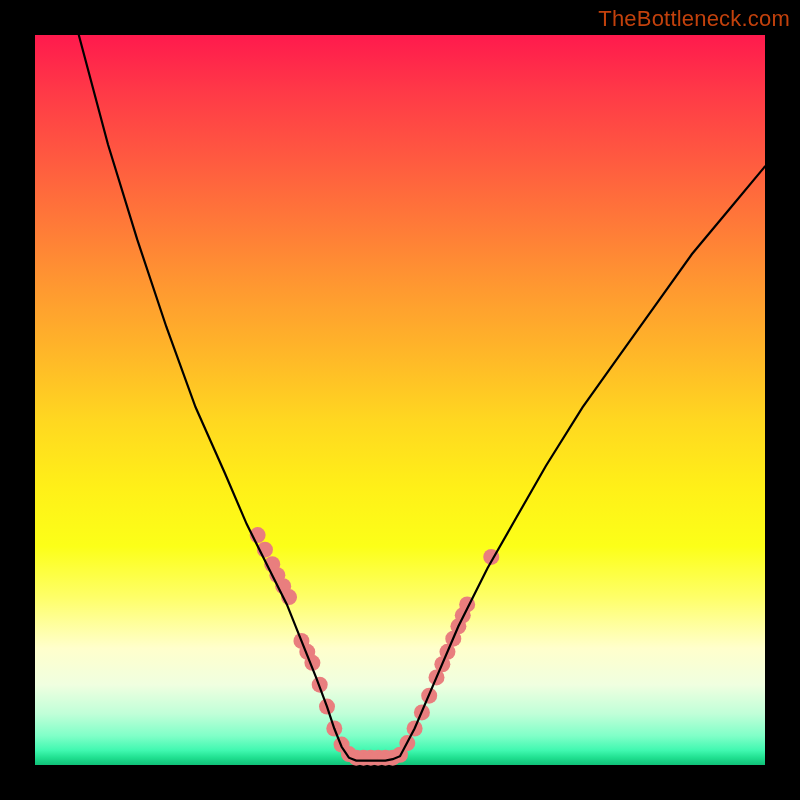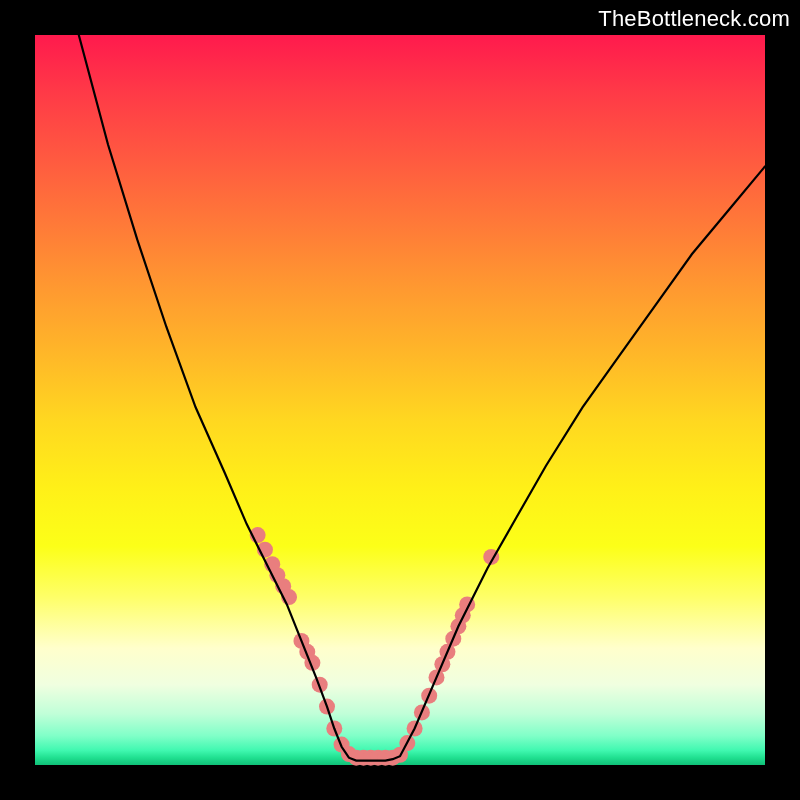--- a/index.html
+++ b/index.html
@@ -45,21 +45,21 @@
       #20e090 99%,
       #10c078 100%
     );
   }
   .watermark {
     position: absolute;
     top: 6px;
     right: 10px;
     font-size: 22px;
     font-weight: 500;
-    color: #ffffff;
+    color: #c2410c;
     letter-spacing: 0.2px;
   }
   svg.curve {
     position: absolute;
     top: 0;
     left: 0;
     width: 730px;
     height: 730px;
     overflow: visible;
   }

